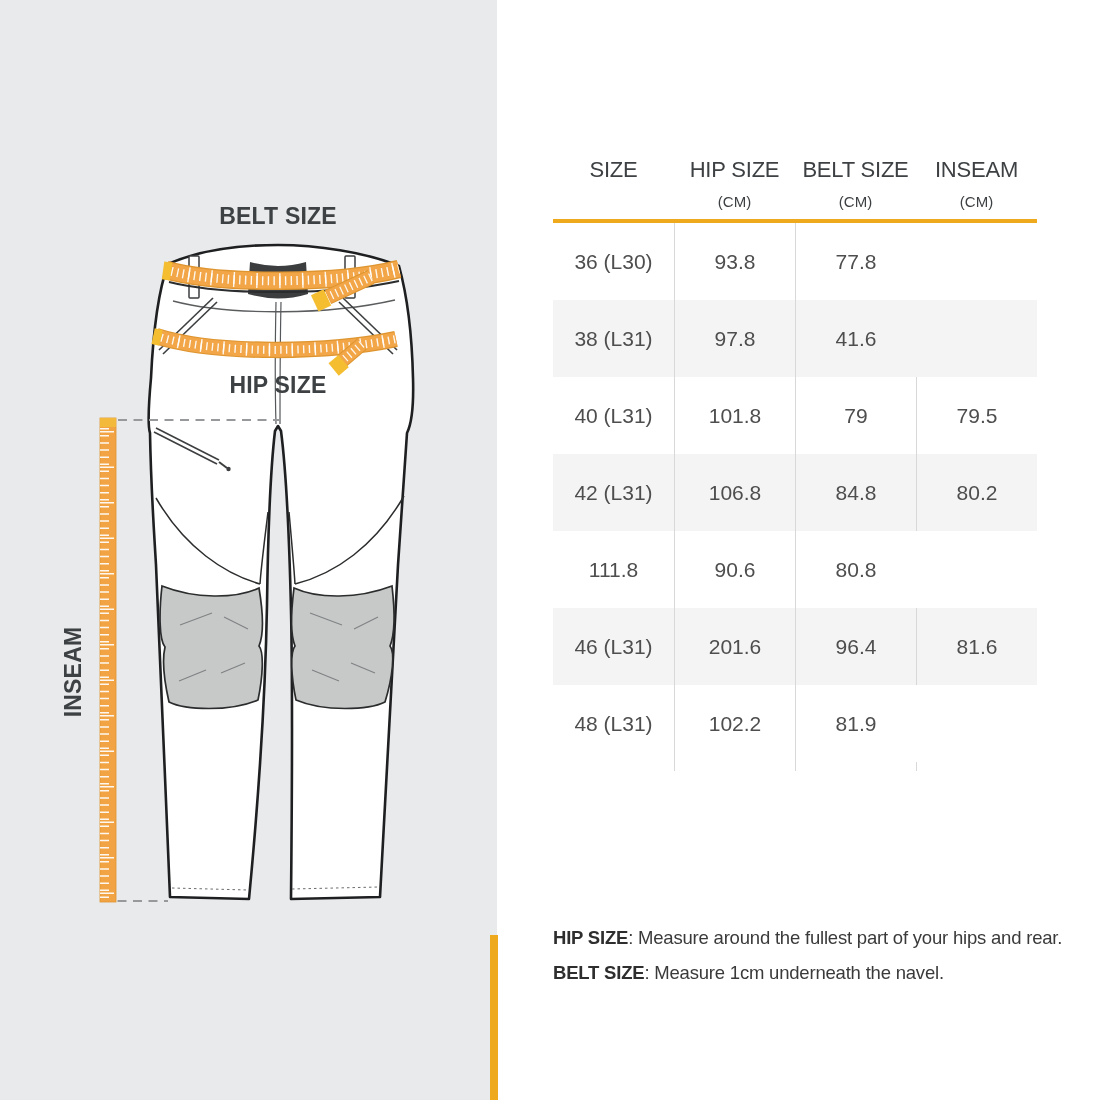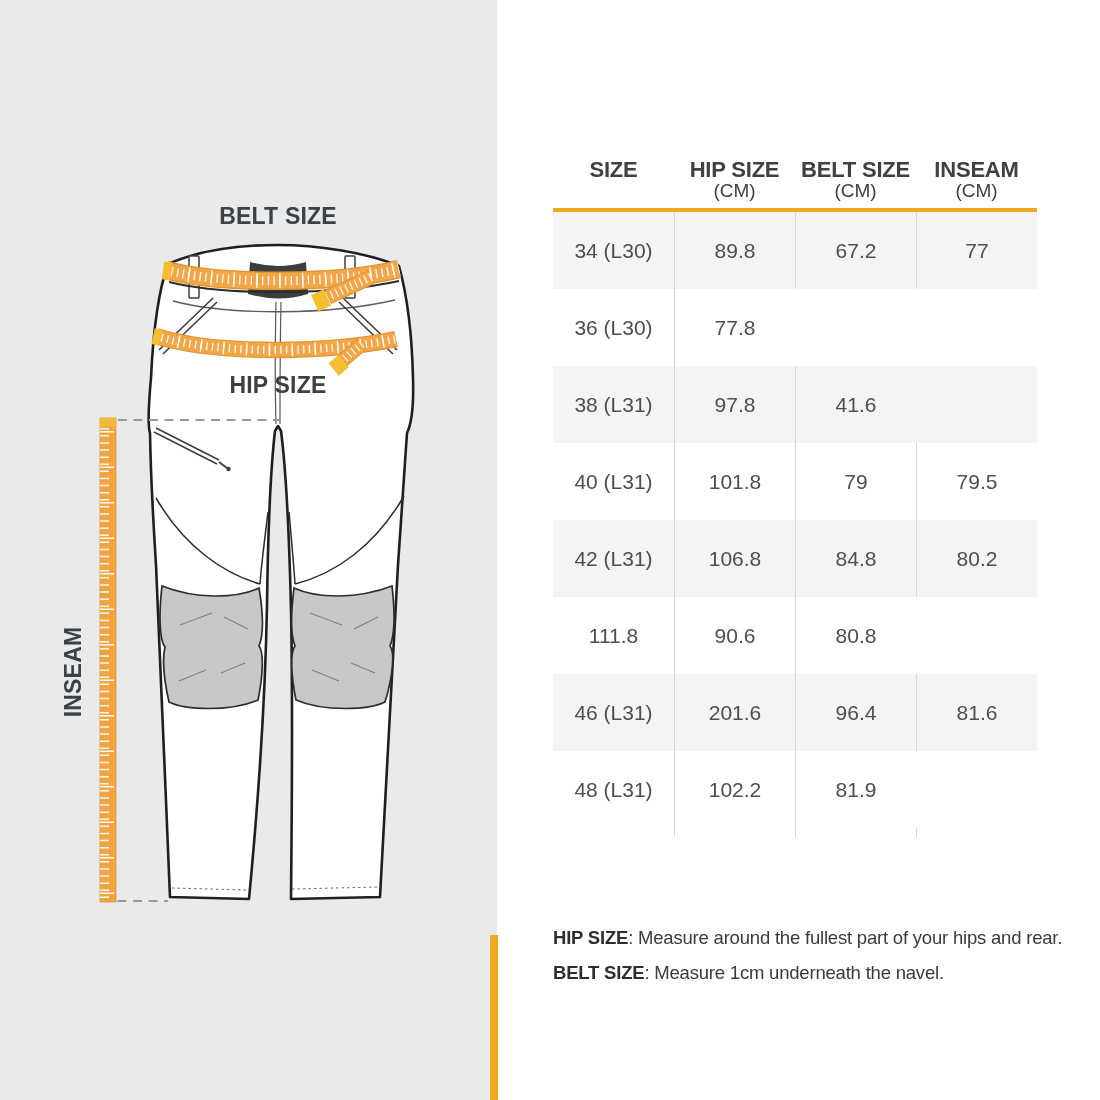--- a/index.html
+++ b/index.html
@@ -13,22 +13,22 @@
   .lbl-hip{left:150px;top:372px;width:256px;}
   .lbl-inseam{left:13px;top:659px;width:120px;height:26px;line-height:26px;transform:rotate(-90deg);}
 
   
   .accent-bar{position:absolute;left:490px;top:935px;width:8px;height:165px;background:#EFA91C;}
 
   
   .table-wrap{position:absolute;left:553px;top:158px;width:484px;}
   .thead{display:flex;}
   .th{width:25%;text-align:center;}
-  .th .main{font-size:22px;font-weight:bold;color:#3E4143;line-height:24px;letter-spacing:-0.2px;}
-  .th .unit{font-size:19px;color:#3E4143;line-height:16px;margin-top:1px;min-height:16px;}
+  .th .main{font-size:22px;font-weight:normal;color:#3E4143;line-height:24px;letter-spacing:-0.2px;}
+  .th .unit{font-size:15px;color:#3E4143;line-height:16px;margin-top:12px;min-height:16px;}
   .rule{height:4px;background:#EFA91C;margin-top:9px;}
   .row{display:flex;height:77px;}
   .row.alt{background:#F4F4F5;}
   .cell{width:25%;text-align:center;line-height:77px;font-size:21px;color:#4E4E4E;border-left:1px solid #D8D8D8;box-sizing:border-box;}
   .cell:first-child{border-left:none;}
   .spacer-row{display:flex;height:9px;}
   .spacer-row .cell{height:9px;line-height:9px;}
 
   
   .notes{position:absolute;left:553px;top:920px;width:545px;font-size:18.5px;color:#3A3A3A;letter-spacing:-0.2px;}
@@ -195,28 +195,23 @@
         <div class="main">BELT SIZE</div>
         <div class="unit">(CM)</div>
       </div>
       <div class="th">
         <div class="main">INSEAM</div>
         <div class="unit">(CM)</div>
       </div>
     </div>
     <div class="rule"></div>
 
-    <div class="row alt">
-      <div class="cell">34 (L30)</div>
-      <div class="cell">89.8</div>
-      <div class="cell">67.2</div>
-      <div class="cell">77</div>
-    </div>
     <div class="row">
       <div class="cell">36 (L30)</div>
+      <div class="cell">93.8</div>
       <div class="cell">77.8</div>
     </div>
     <div class="row alt">
       <div class="cell">38 (L31)</div>
       <div class="cell">97.8</div>
       <div class="cell">41.6</div>
     </div>
     <div class="row">
       <div class="cell">40 (L31)</div>
       <div class="cell">101.8</div>

